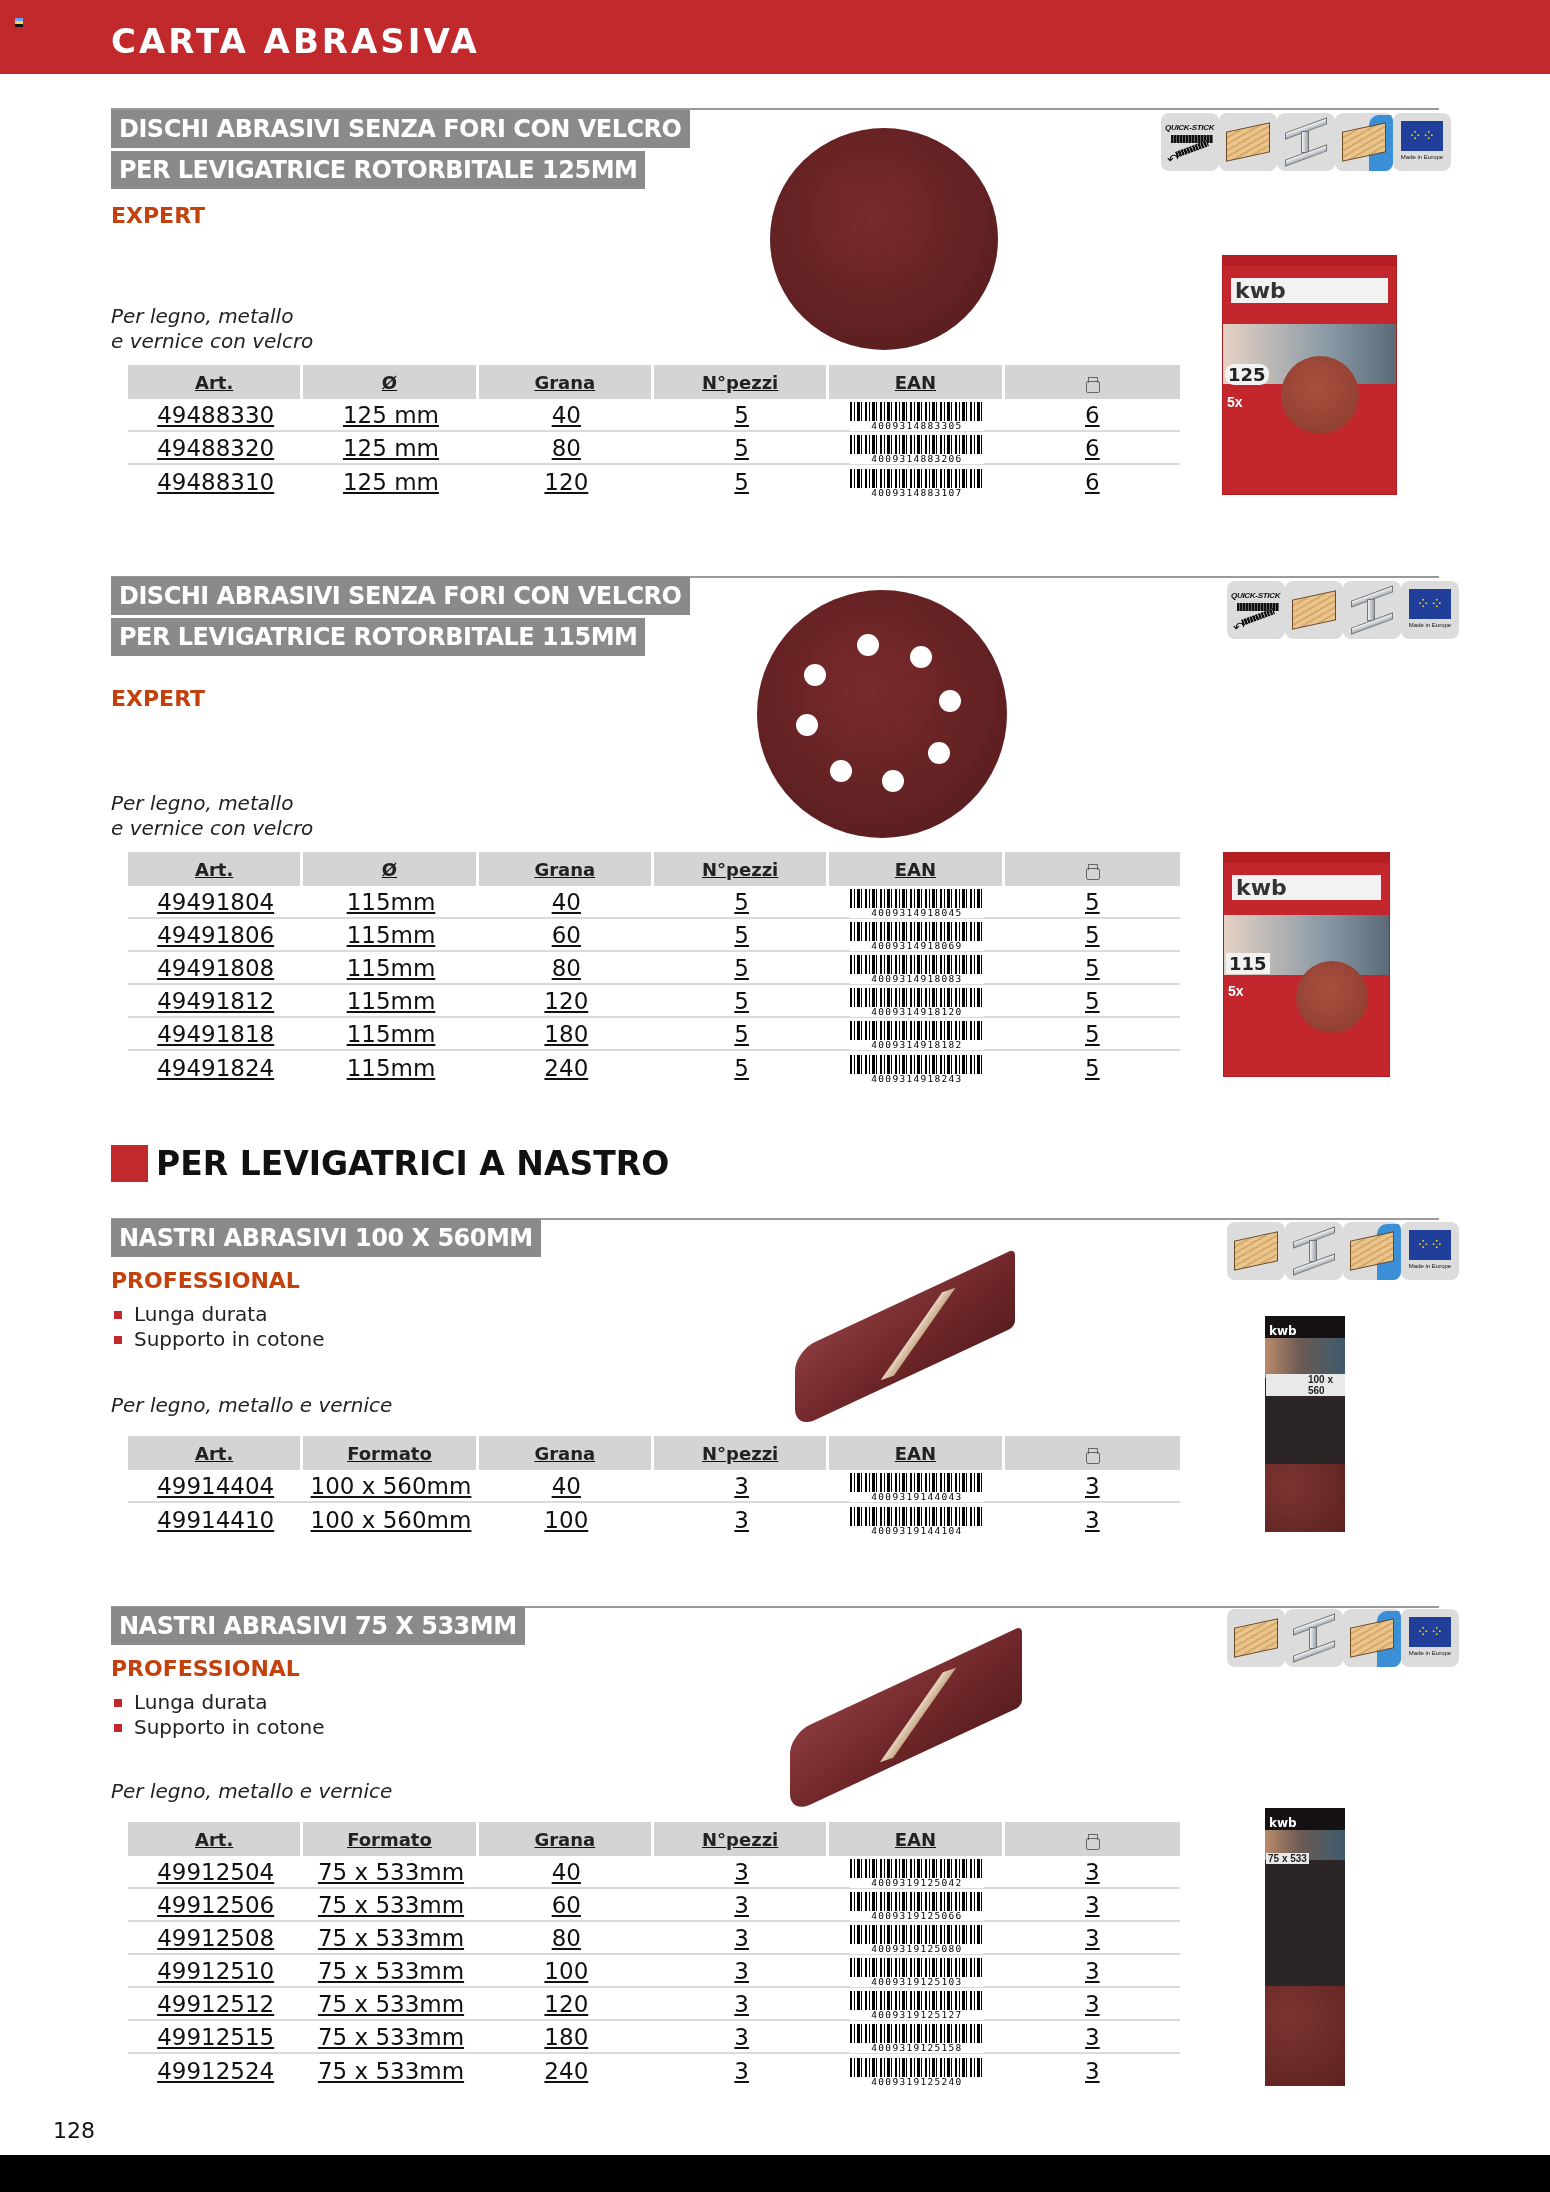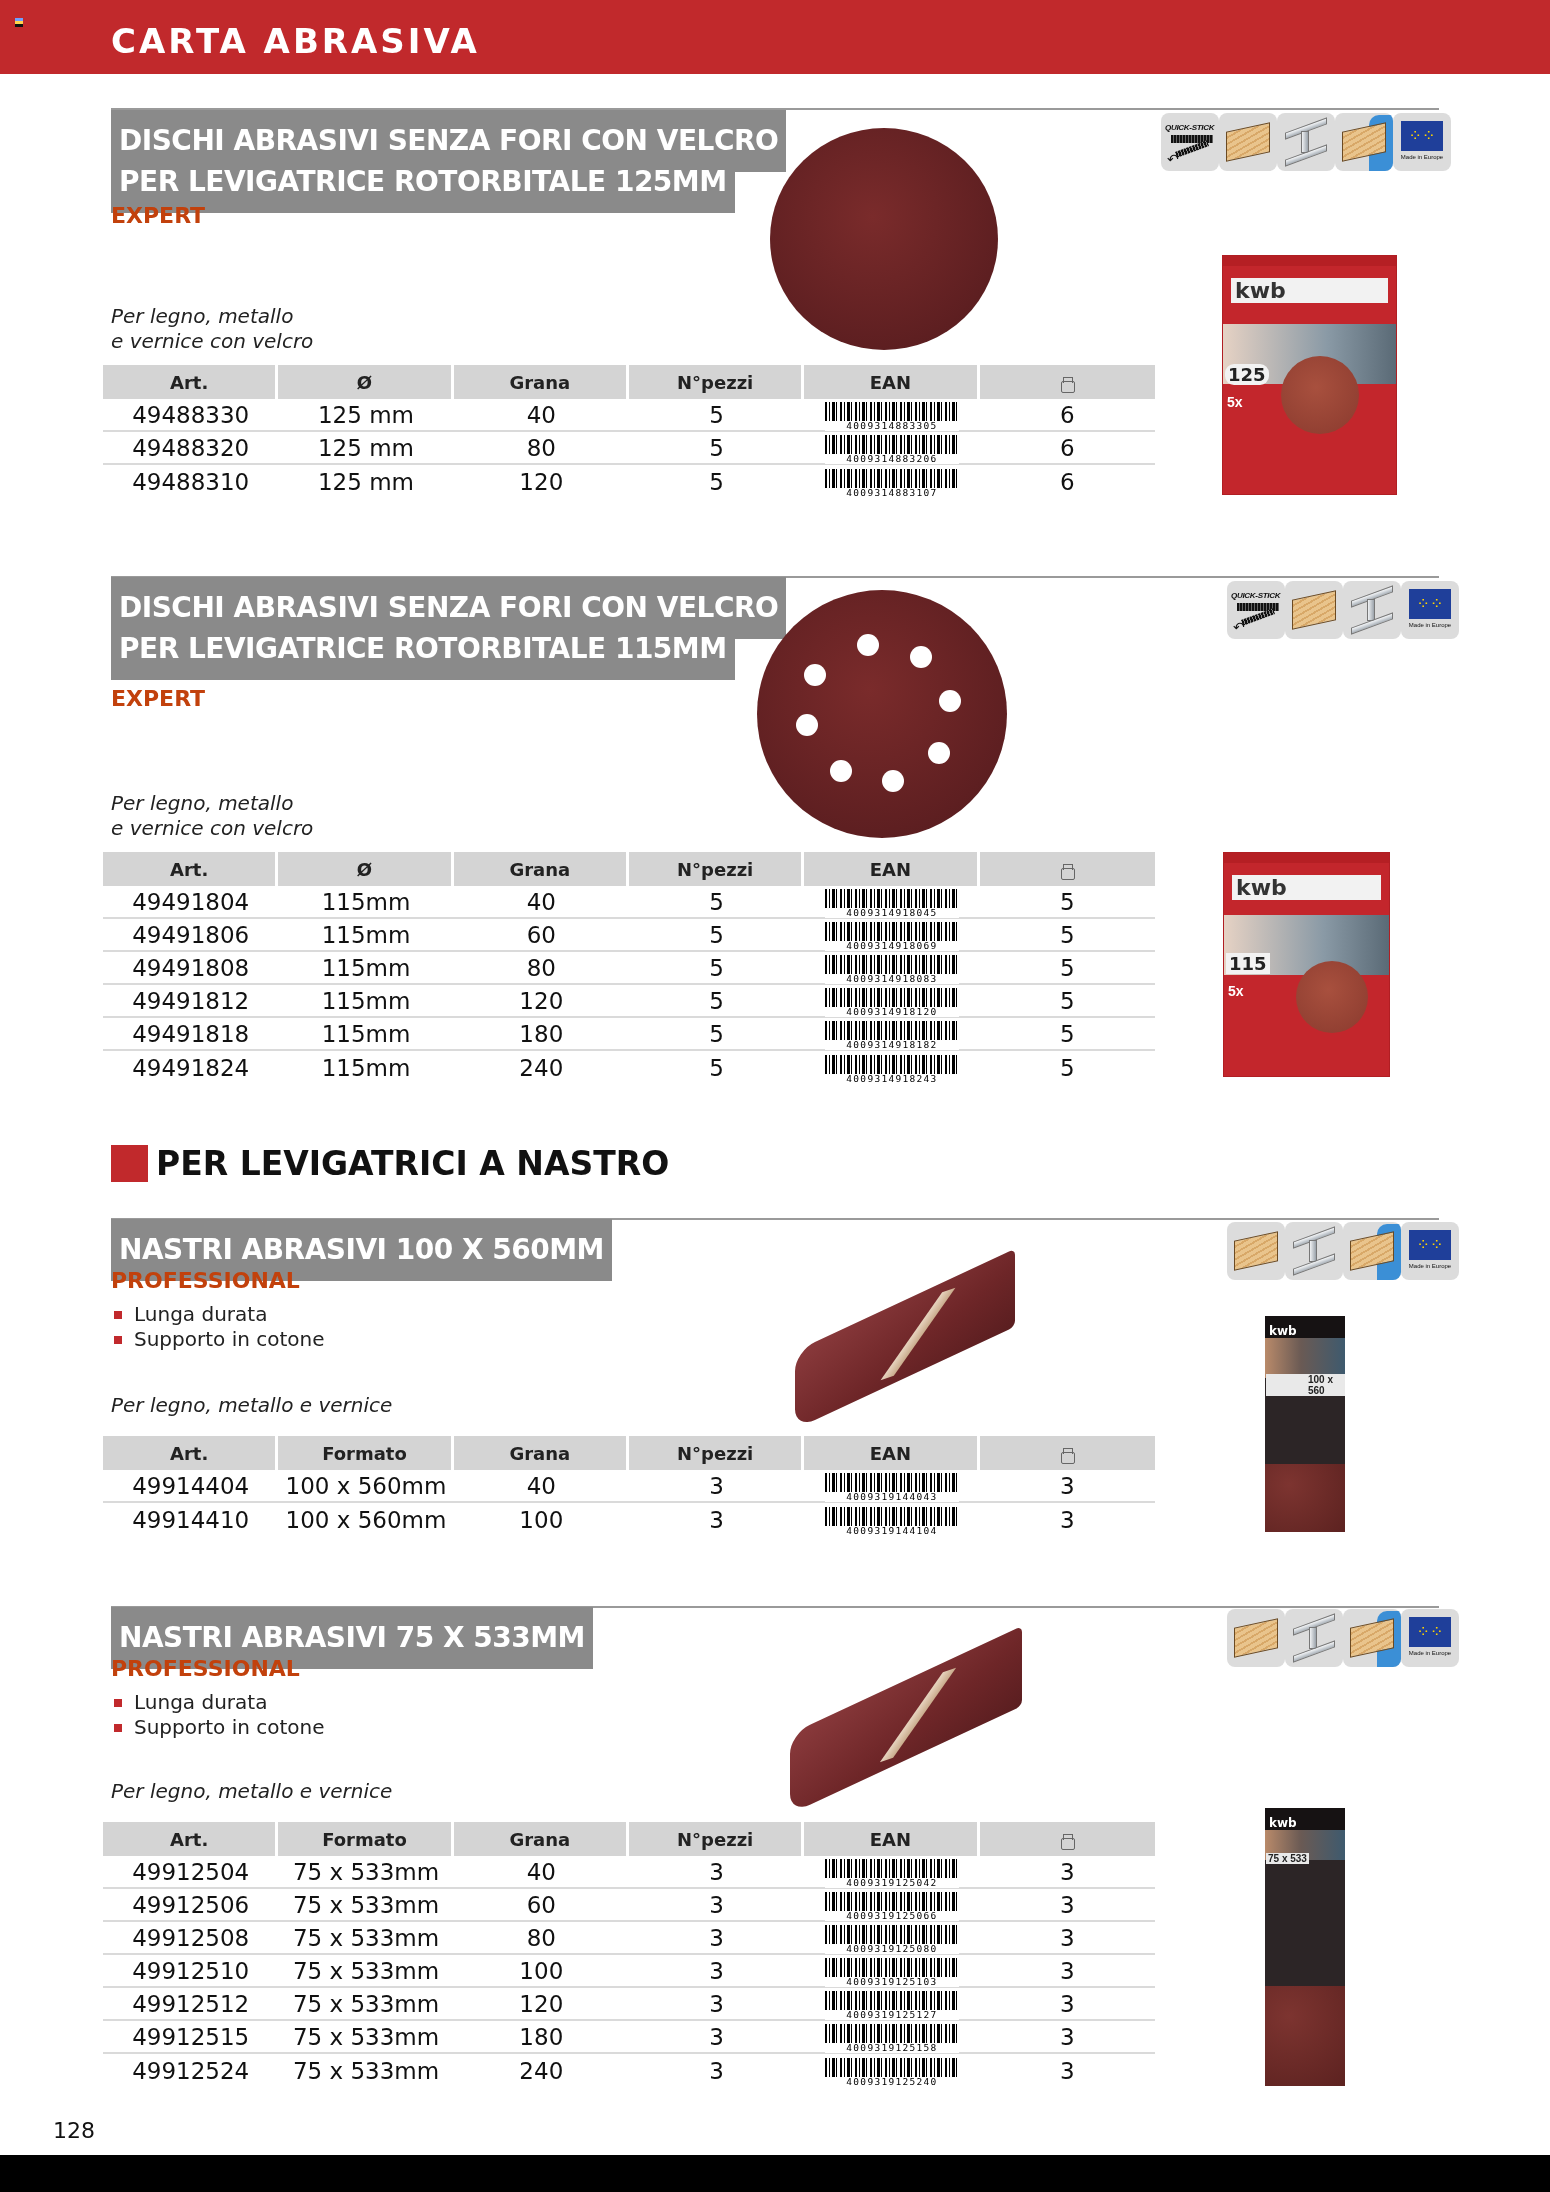--- a/index.html
+++ b/index.html
@@ -8,29 +8,29 @@
 
   .top-banner { position: absolute; left: 0; top: 0; width: 1550px; height: 74px; background: #c1292c; }
   .top-banner .flag { position: absolute; left: 15px; top: 18px; width: 8px; height: 9px;
     background: linear-gradient(#6ea0ff 0 33%, #ffd24d 33% 66%, #111 66% 100%); }
   .top-banner .title { position: absolute; left: 111px; top: 24px; font-family: "DejaVu Sans", sans-serif;
     font-weight: bold; font-size: 34px; letter-spacing: 3px; color: #fff; line-height: 1; }
 
   .section { position: absolute; left: 0; width: 1550px; }
   .rule { position: absolute; left: 111px; width: 1328px; height: 2px; background: #9a9a9a; }
   .title-band { position: absolute; left: 111px; background: #8a8a8a; color: #fff; font-family: "DejaVu Sans", sans-serif;
-    font-weight: bold; font-size: 28px; line-height: 38px; padding: 12px 8px; white-space: nowrap; letter-spacing: -0.5px;
+    font-weight: bold; font-size: 24px; line-height: 38px; padding: 0 8px; white-space: nowrap; letter-spacing: -0.5px;
     transform-origin: left top; }
   .grade { position: absolute; left: 111px; font-weight: bold; font-size: 22px; color: #c2410c; font-family: "DejaVu Sans", sans-serif; }
   .usage { position: absolute; left: 111px; font-style: italic; font-size: 20px; line-height: 25px; color: #222; font-family: "DejaVu Sans", sans-serif; }
   .bullets { position: absolute; left: 111px; list-style: none; font-size: 20px; line-height: 25px; color: #222; font-family: "DejaVu Sans", sans-serif; }
   .bullets li { position: relative; padding-left: 23px; }
   .bullets li::before { content: ""; position: absolute; left: 3px; top: 9px; width: 8px; height: 8px; background: #c1292c; }
 
-  table.spec { position: absolute; left: 103px; width: 1052px; border-collapse: separate; border-spacing: 0; table-layout: fixed; }
+  table.spec { position: absolute; left: 128px; width: 1052px; border-collapse: separate; border-spacing: 0; table-layout: fixed; text-decoration: underline; }
   table.spec th { background: #d4d4d4; height: 34px; font-family: "DejaVu Sans", sans-serif; font-size: 18px; font-weight: bold;
     color: #222; border-right: 3px solid #fff; text-align: center; }
   table.spec th:last-child { border-right: none; }
   table.spec td { height: 33px; font-size: 23px; color: #111; text-align: center; border-bottom: 2px solid #dadada; font-family: "DejaVu Sans", sans-serif; }
   table.spec tr:last-child td { border-bottom: none; }
   .barcode { display: inline-block; width: 134px; height: 27px; position: relative; vertical-align: middle; }
   .barcode .bars { position: absolute; left: 0; top: 0; width: 134px; height: 19px;
     background: repeating-linear-gradient(90deg, #000 0 2px, #fff 2px 4px, #000 4px 5px, #fff 5px 7px, #000 7px 10px, #fff 10px 11px, #000 11px 12px, #fff 12px 15px); }
   .barcode .digits { position: absolute; left: 0; bottom: -2px; width: 134px; font-family: "DejaVu Sans Mono", monospace; font-size: 9.5px;
     letter-spacing: 1.3px; color: #000; text-align: center; background: #fff; line-height: 10px; }

